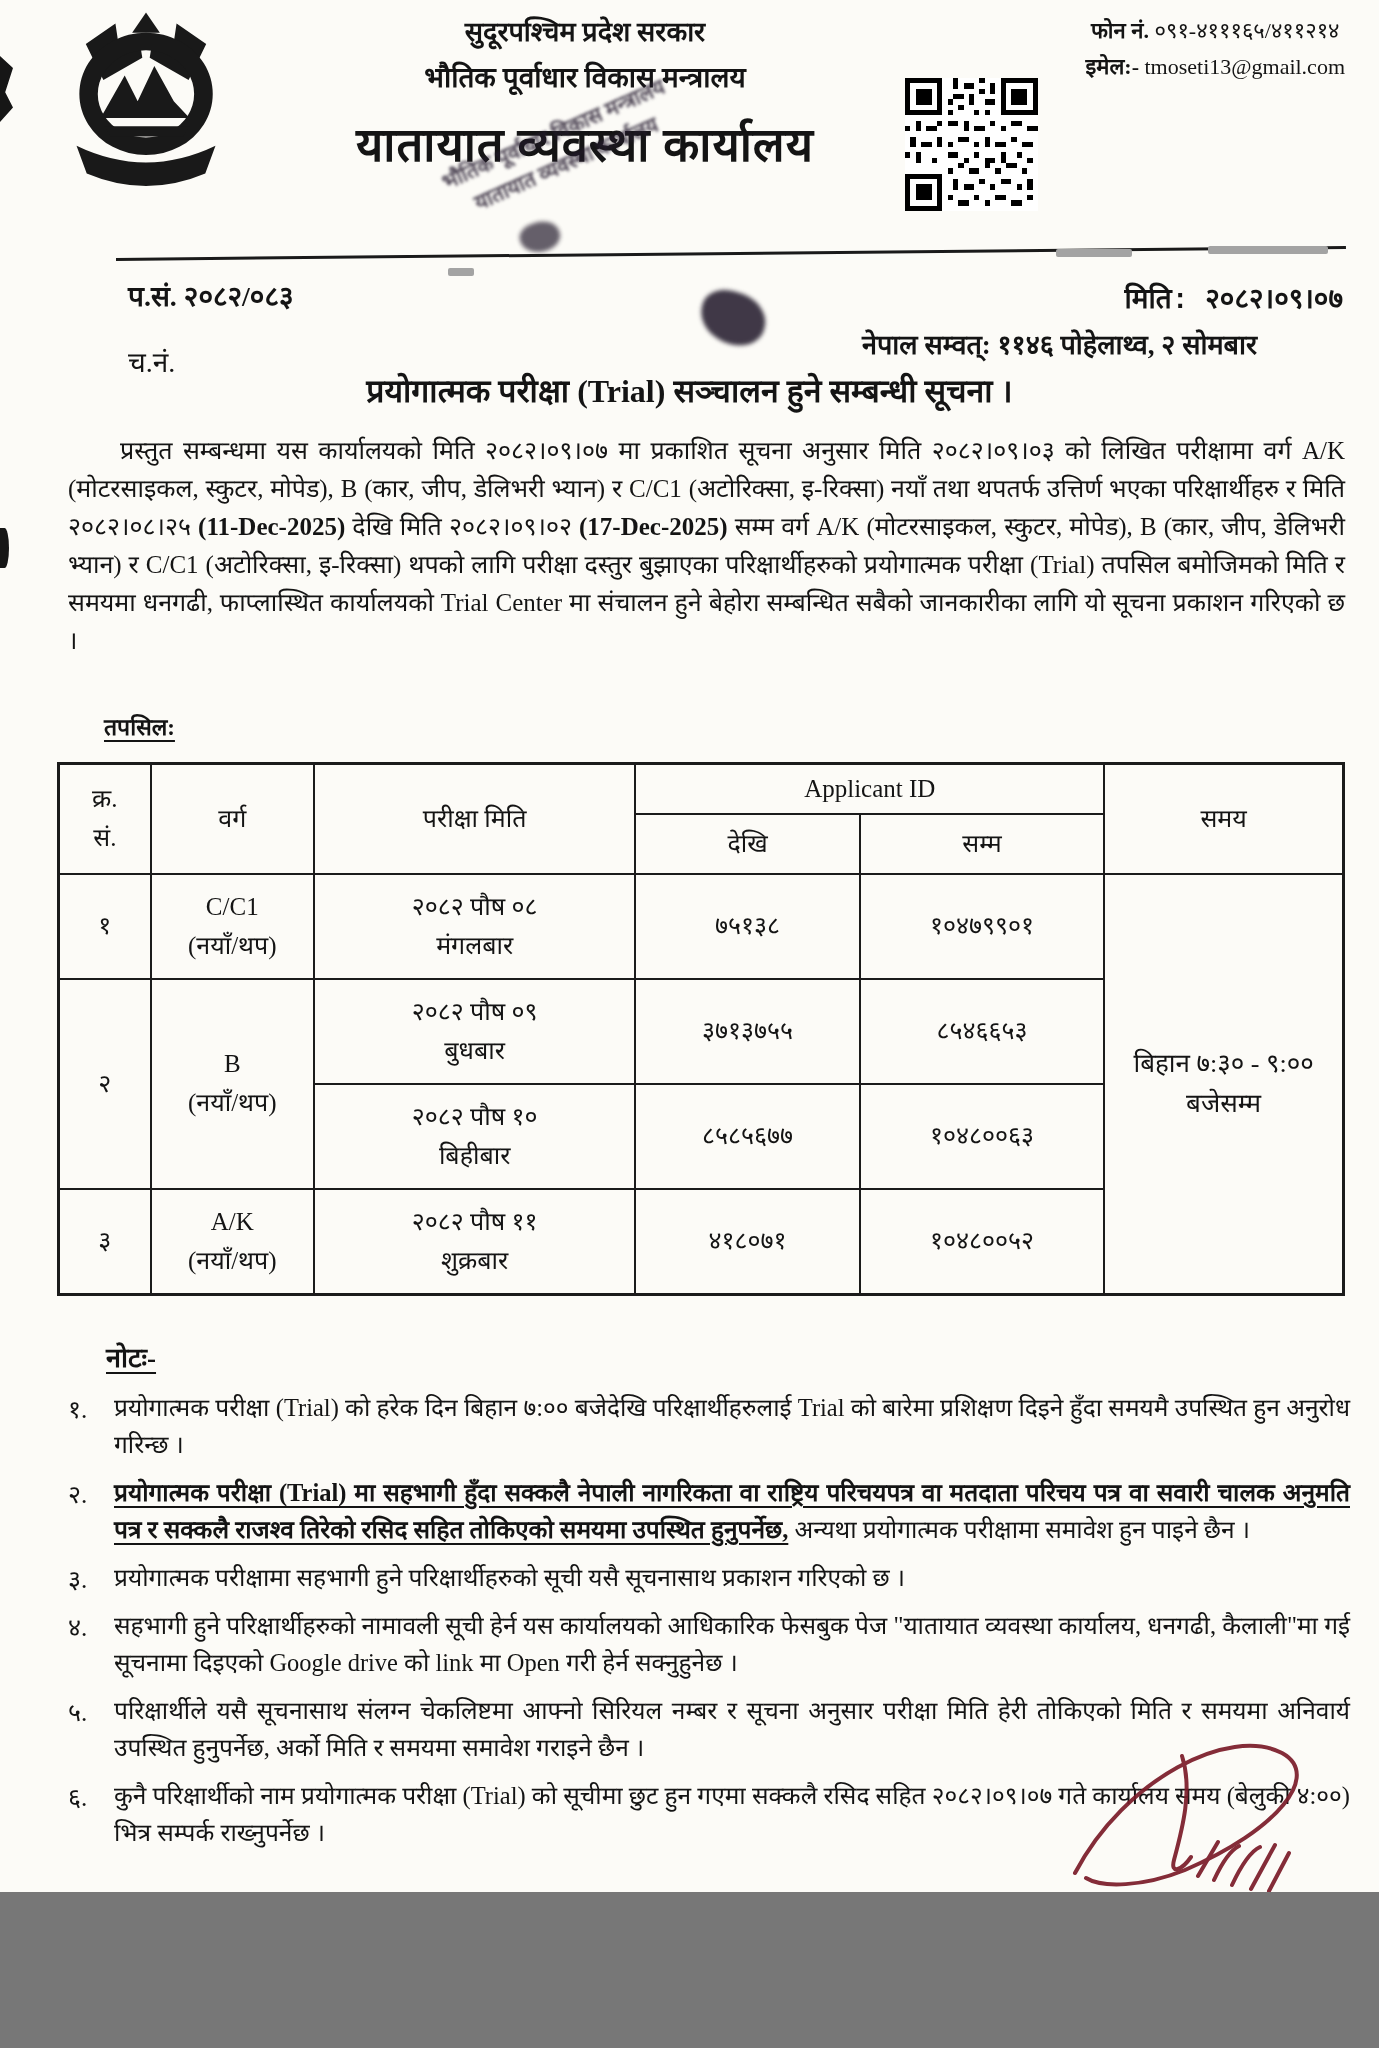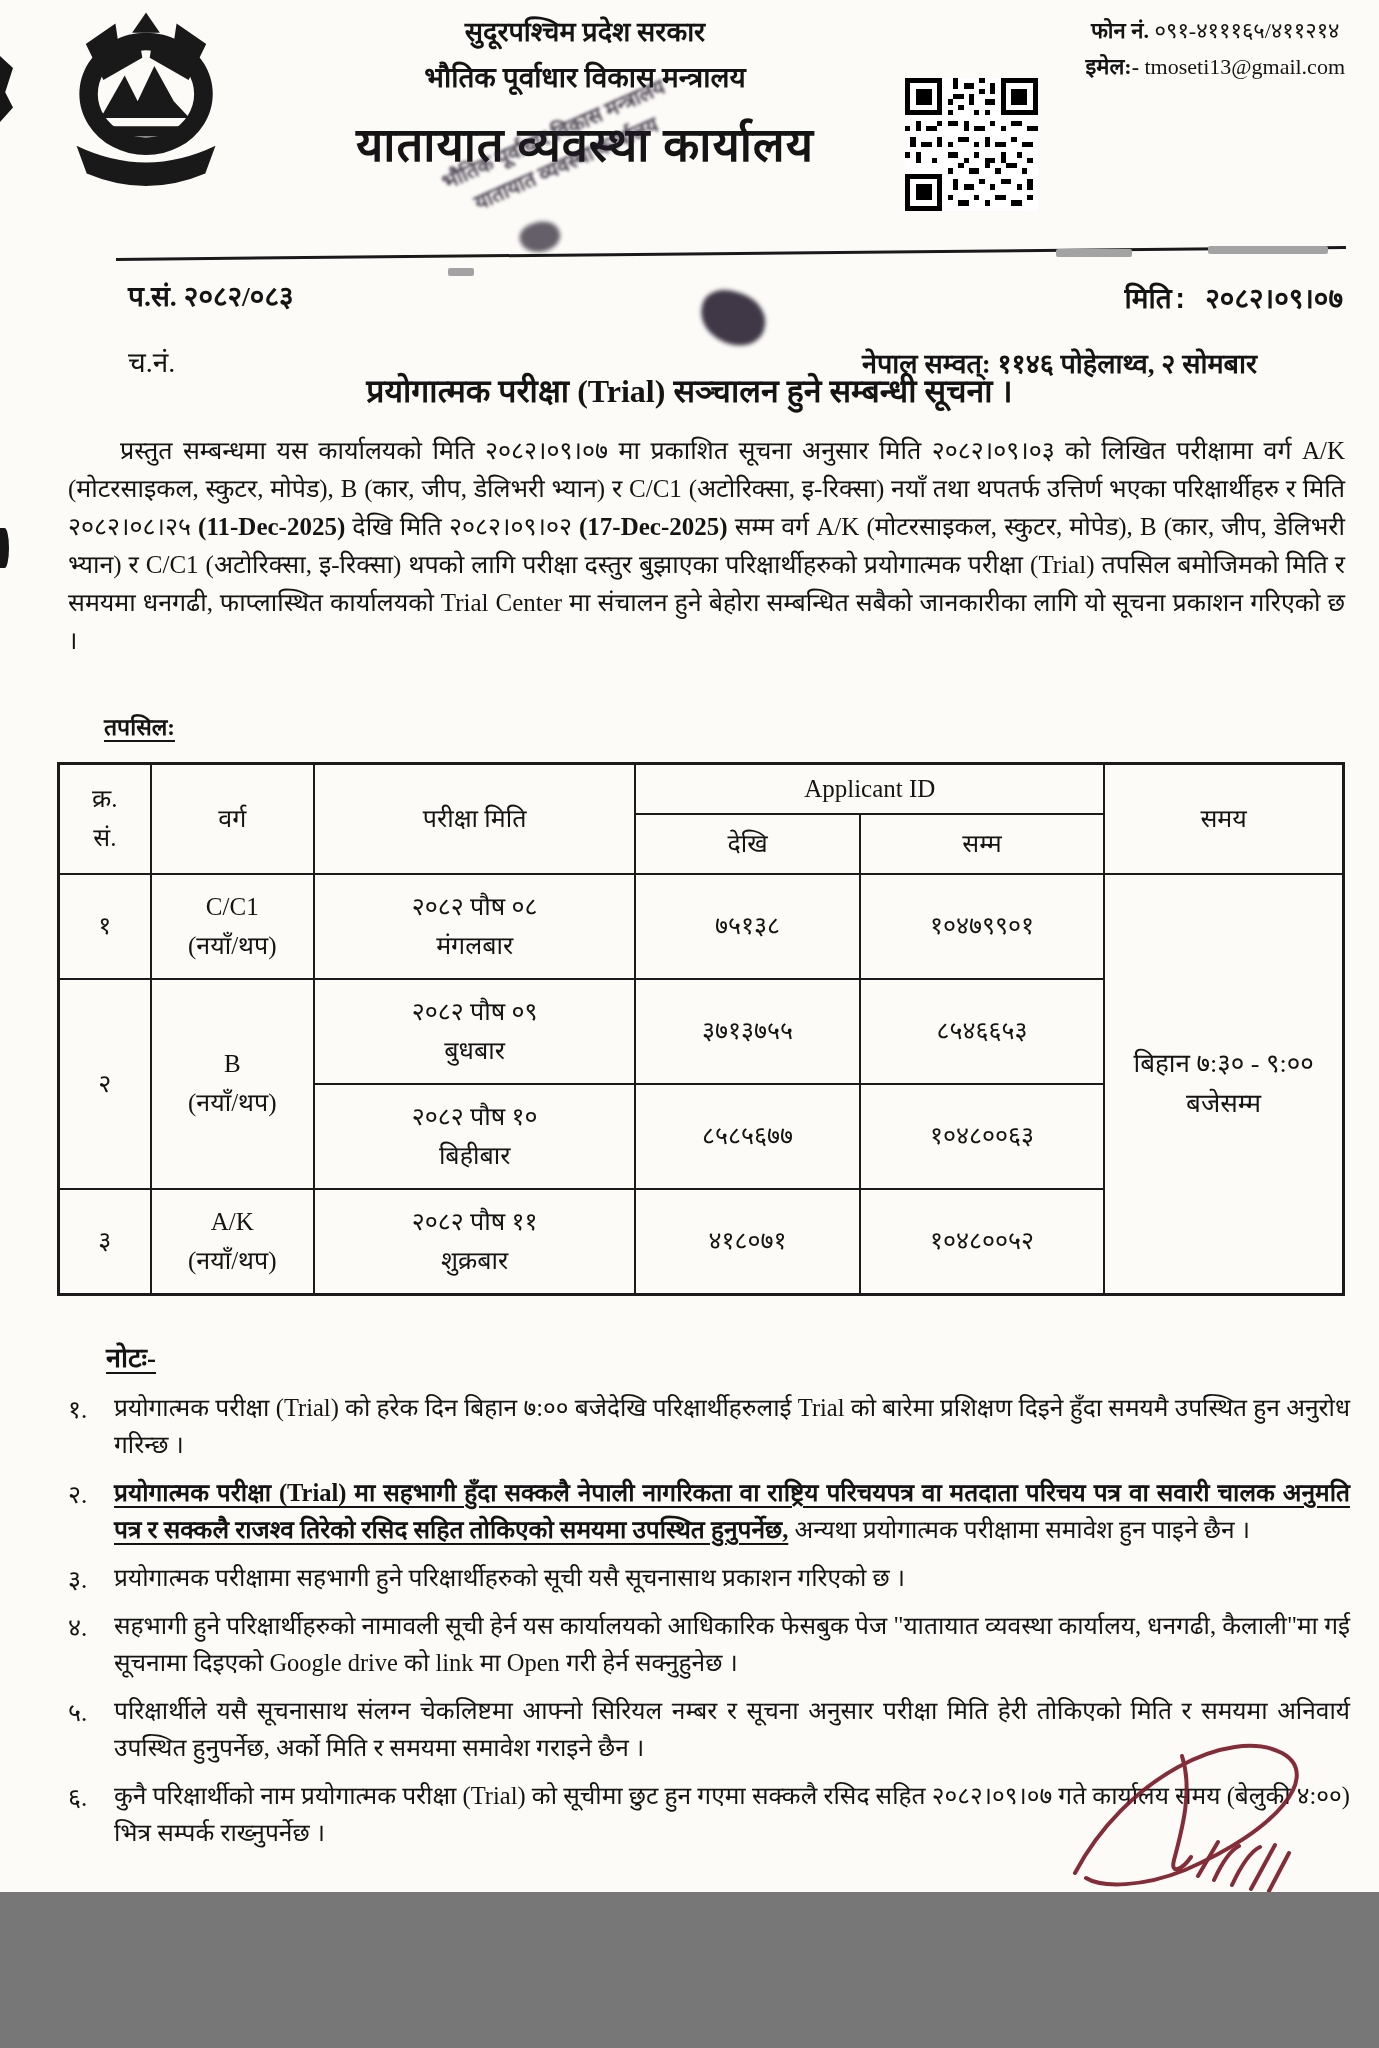--- a/index.html
+++ b/index.html
@@ -43,21 +43,21 @@
   
   .rule{position:absolute;left:116px;top:252px;width:1230px;height:3px;background:#1a1a1a;transform:rotate(-0.55deg);}
   .artifact{position:absolute;height:8px;background:#a3a3a3;border-radius:2px;}
   .art1{left:448px;top:268px;width:26px;}
   .art2{left:1056px;top:249px;width:76px;}
   .art3{left:1208px;top:246px;width:120px;}
   
   .refno{position:absolute;left:128px;top:276px;font-size:28px;font-weight:bold;}
   .chno{position:absolute;left:128px;top:342px;font-size:28px;font-weight:normal;text-align:right;}
   .date-line{position:absolute;right:36px;top:278px;font-size:28px;font-weight:bold;font-family:Liberation Mono, monospace;}
-  .sambat-line{position:absolute;right:122px;top:344px;font-size:27px;font-weight:bold;}
+  .sambat-line{position:absolute;right:122px;top:325px;font-size:27px;font-weight:bold;}
   
   .title{position:absolute;left:0;top:368px;width:1379px;text-align:center;font-size:32px;font-weight:bold;}
   .body-par{
     position:absolute;left:68px;top:432px;width:1277px;
     font-size:25px;line-height:38px;text-align:justify;text-indent:52px;
   }
   .bold{font-weight:bold;}
   .tapasil{position:absolute;left:104px;top:710px;font-size:23px;font-weight:bold;
     text-decoration:underline;text-underline-offset:5px;text-decoration-thickness:2px;}
   

